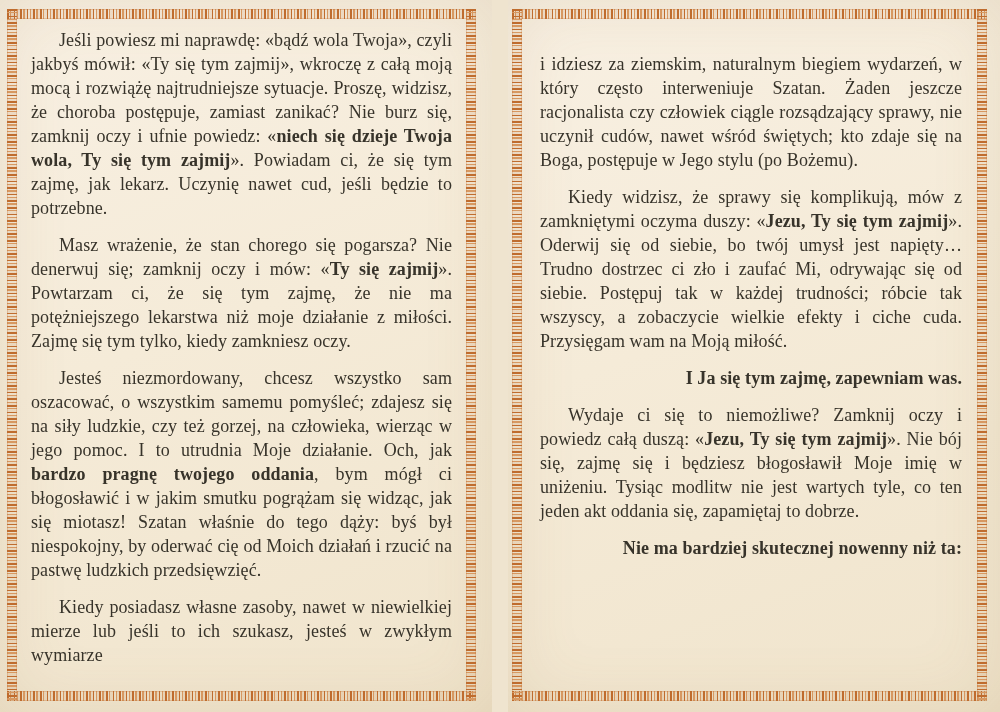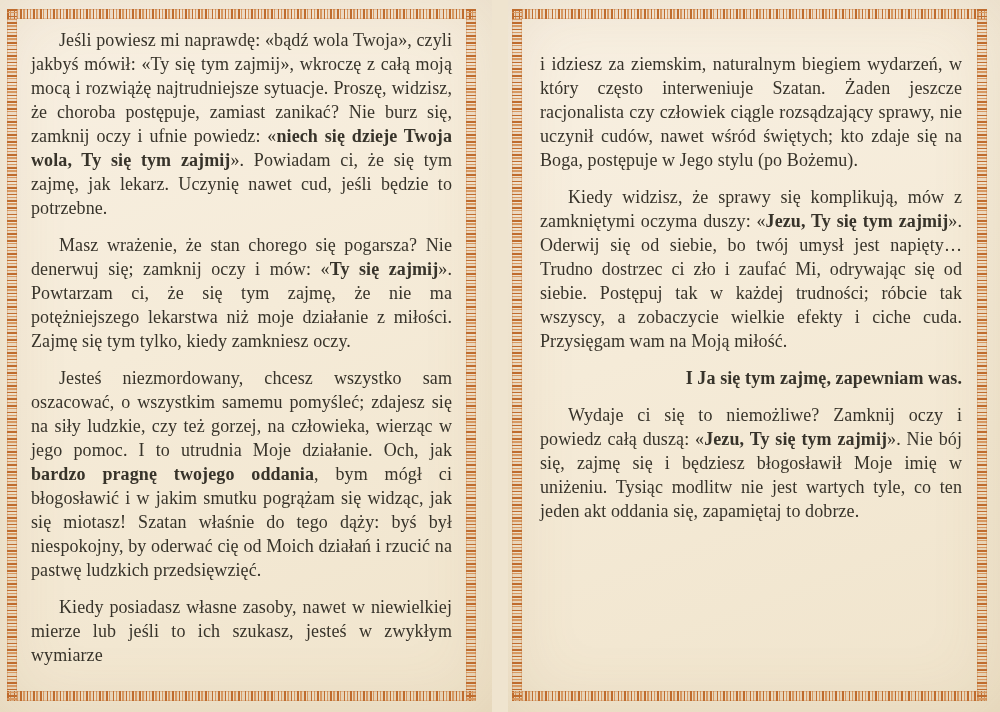--- a/index.html
+++ b/index.html
@@ -88,20 +88,20 @@
   <section class="page page-right">
     <div class="strip h top"></div>
     <div class="strip h bottom"></div>
     <div class="strip v left"></div>
     <div class="strip v right"></div>
     <div class="content">
       <p class="para"><span>i idziesz za ziemskim, naturalnym biegiem wydarzeń, w który często interweniuje Szatan. Żaden jeszcze racjonalista czy człowiek ciągle rozsądzający sprawy, nie uczynił cudów, nawet wśród świętych; kto zdaje się na Boga, postępuje w Jego stylu (po Bożemu).</span></p>
       <p class="para indent"><span>Kiedy widzisz, że sprawy się komplikują, mów z zamkniętymi oczyma duszy: «</span><b>Jezu, Ty się tym zajmij</b><span>». Oderwij się od siebie, bo twój umysł jest napięty… Trudno dostrzec ci zło i zaufać Mi, odrywając się od siebie. Postępuj tak w każdej trudności; róbcie tak wszyscy, a zobaczycie wielkie efekty i ciche cuda. Przysięgam wam na Moją miłość.</span></p>
       <p class="para center"><b>I Ja się tym zajmę, zapewniam was.</b></p>
       <p class="para indent"><span>Wydaje ci się to niemożliwe? Zamknij oczy i powiedz całą duszą: «</span><b>Jezu, Ty się tym zajmij</b><span>». Nie bój się, zajmę się i będziesz błogosławił Moje imię w uniżeniu. Tysiąc modlitw nie jest wartych tyle, co ten jeden akt oddania się, zapamiętaj to dobrze.</span></p>
-      <p class="para center"><br></p>
+      <p class="para center"><b>Nie ma bardziej skutecznej nowenny niż ta:</b><br></p>
       <div class="flourish">
         
       </div>
     </div>
   </section>
 
 </div>
 
 </body></html>

